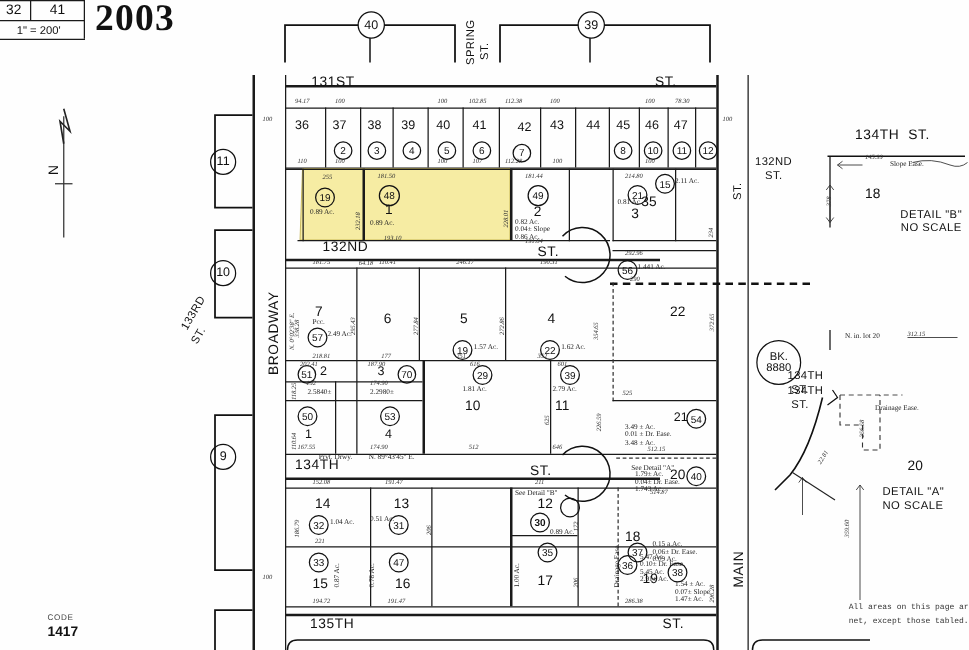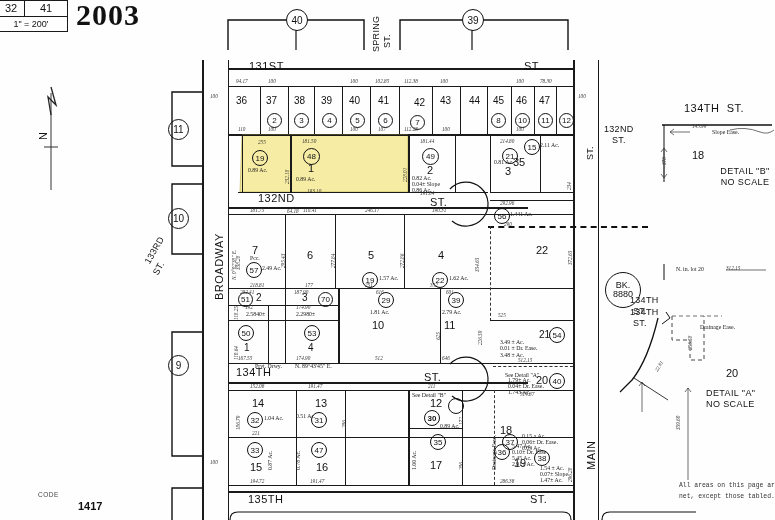--- a/index.html
+++ b/index.html
@@ -464,16 +464,16 @@
   <div class="txt tiny rot90" style="left:654px;top:370px;transform:rotate(-58deg);">22.81</div>
   <div class="txt lotbig" style="left:726px;top:368px;">20</div>
   <div class="detail" style="left:706px;top:388px;width:90px;text-align:left;">DETAIL "A"</div>
   <div class="detail" style="left:706px;top:399px;width:90px;text-align:left;">NO  SCALE</div>
 
   <div class="note" style="left:679px;top:481px;">All areas on this page ar</div>
   <div class="note" style="left:679px;top:492px;">net, except those tabled.</div>
 
   <div class="abs" style="left:38px;top:492px;">
     <div class="txt" style="left:0;top:0;font-size:6.5px;letter-spacing:.5px;color:#444;">CODE</div>
-    <div class="txt" style="left:0;top:9px;font-size:11px;font-weight:bold;color:#111;margin-left:40px;">1417</div>
+    <div class="txt" style="left:0;top:9px;font-size:11px;font-weight:bold;color:#111;">1417</div>
   </div>
 
 </div>
 
 </body></html>

